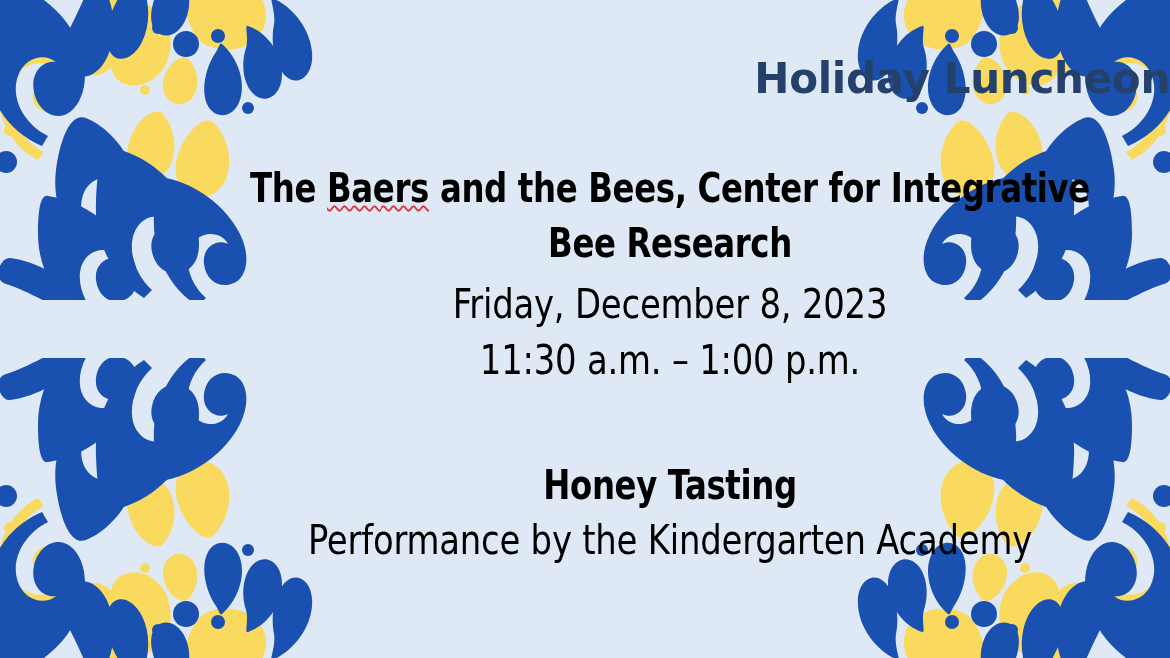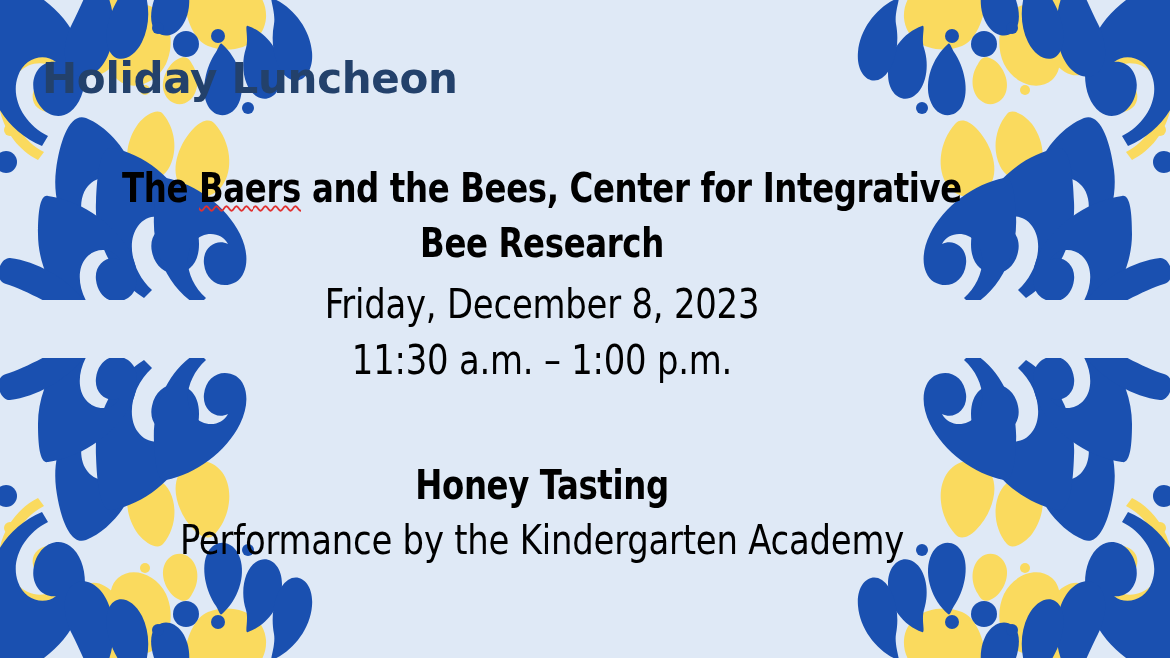--- a/index.html
+++ b/index.html
@@ -29,21 +29,21 @@
   #deco-bl { bottom: 0; left: 0; transform: scaleY(-1); }
   #deco-br { bottom: 0; right: 0; transform: scale(-1, -1); }
   .corner-deco svg { display: block; width: 100%; height: 100%; }
 
   #content {
     position: absolute;
     inset: 0;
     z-index: 5;
     display: flex;
     flex-direction: column;
-    align-items: flex-start;
+    align-items: flex-end;
     padding-left: 42px;
   }
 
   #title-line {
     margin-top: 57px;
     font-family: "DejaVu Sans", sans-serif;
     font-weight: bold;
     font-size: 42px;
     letter-spacing: -0.3px;
     color: #23416b;

